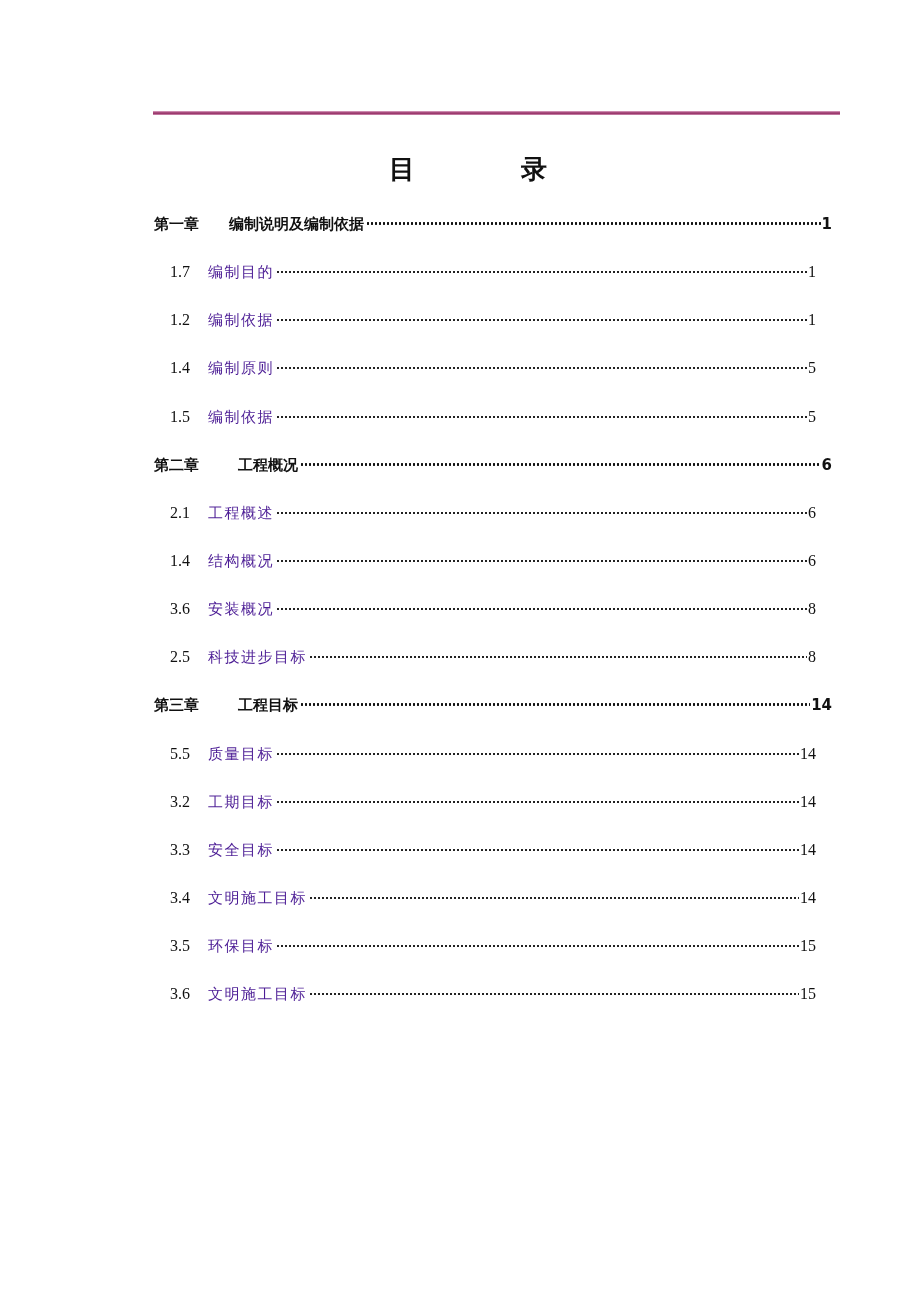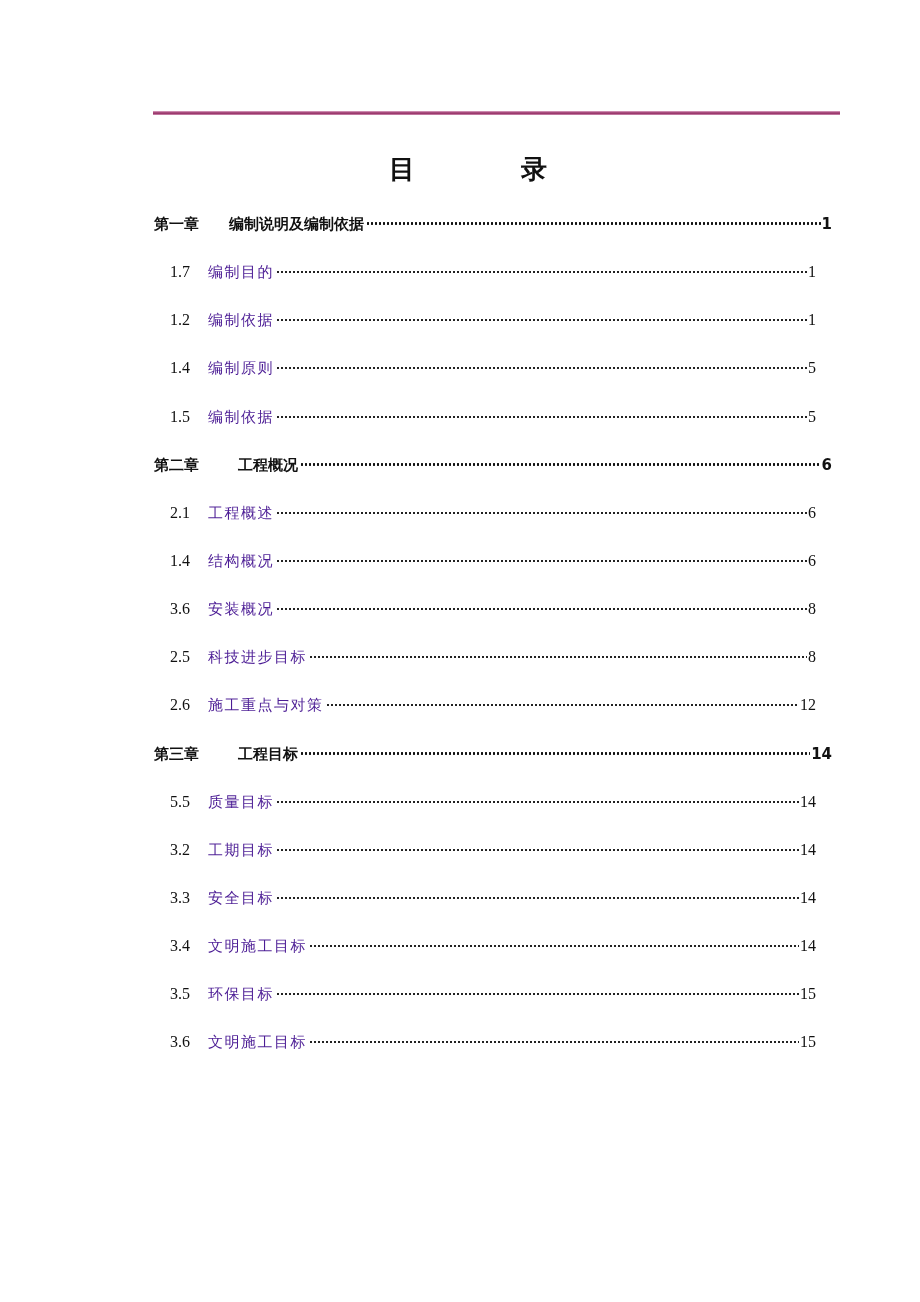--- a/index.html
+++ b/index.html
@@ -198,28 +198,20 @@
       </div>
     </div>
     <div class="toc-row section">
       <div class="inner">
         <span class="num">2.5</span>
         <span class="label">科技进步目标</span>
         <span class="leader"></span>
         <span class="page-num">8</span>
       </div>
     </div>
-    <div class="toc-row section">
-      <div class="inner">
-        <span class="num">2.6</span>
-        <span class="label">施工重点与对策</span>
-        <span class="leader"></span>
-        <span class="page-num">12</span>
-      </div>
-    </div>
 
     <div class="toc-row chapter wide">
       <div class="inner">
         <span class="num">第三章</span>
         <span class="label">工程目标</span>
         <span class="leader"></span>
         <span class="page-num">14</span>
       </div>
     </div>
     <div class="toc-row section">

